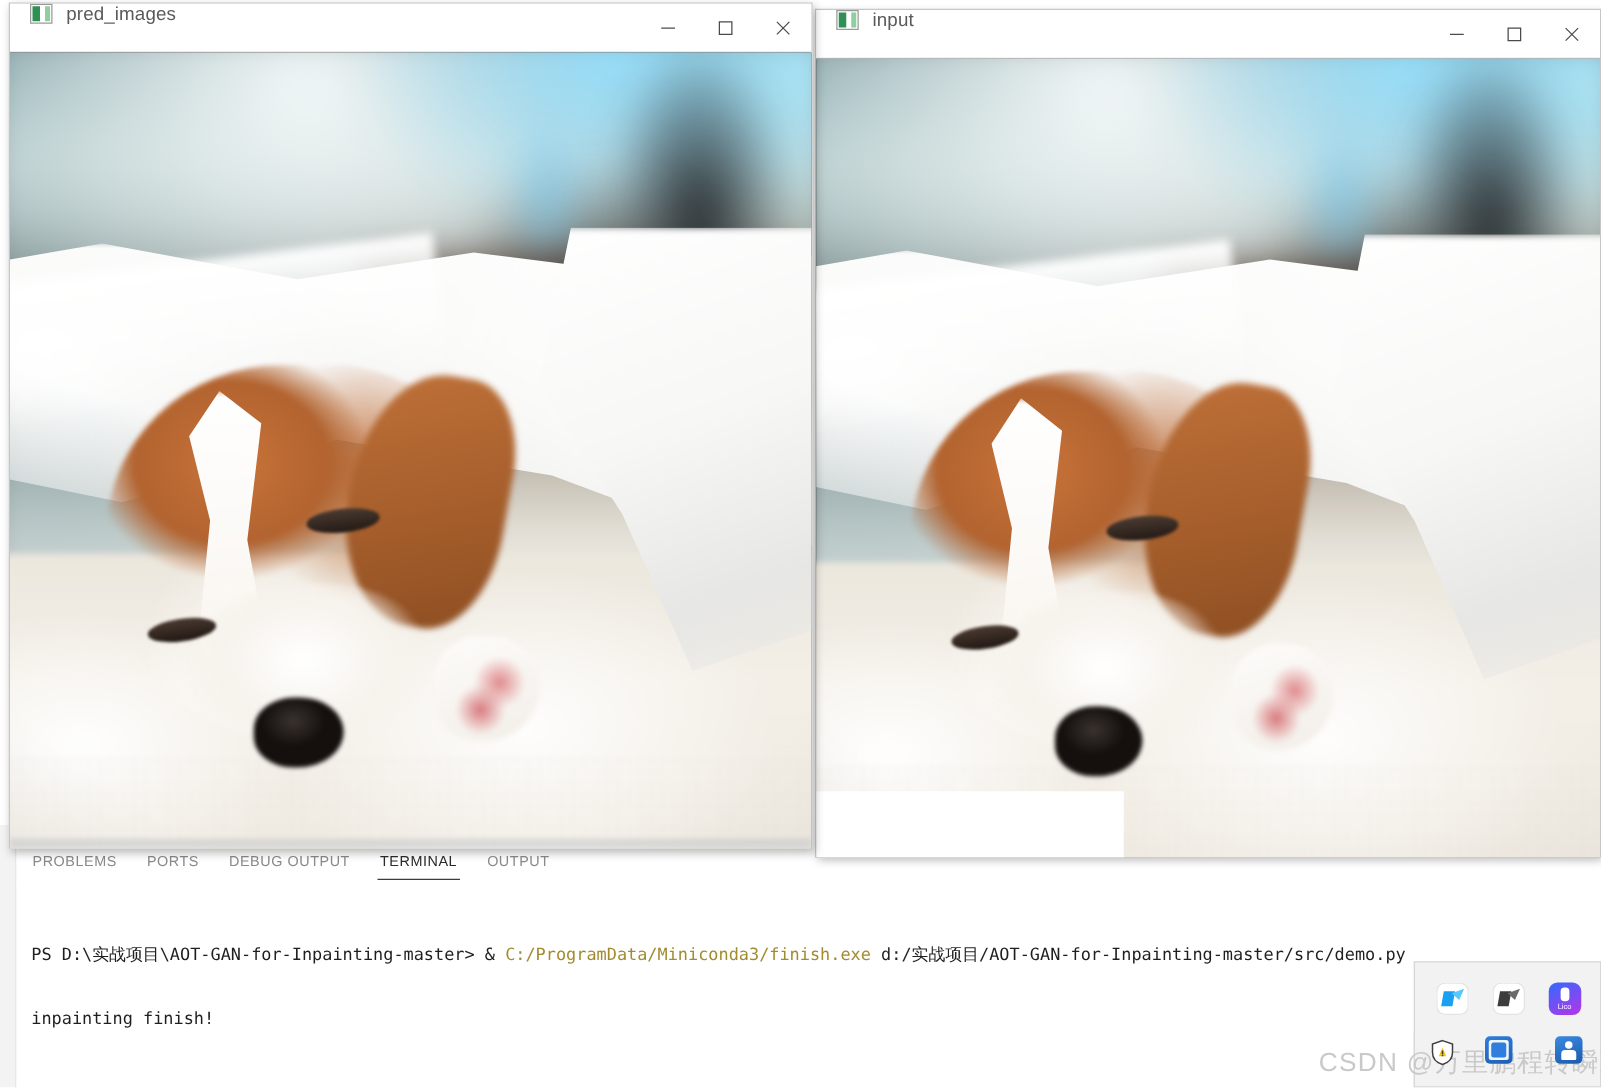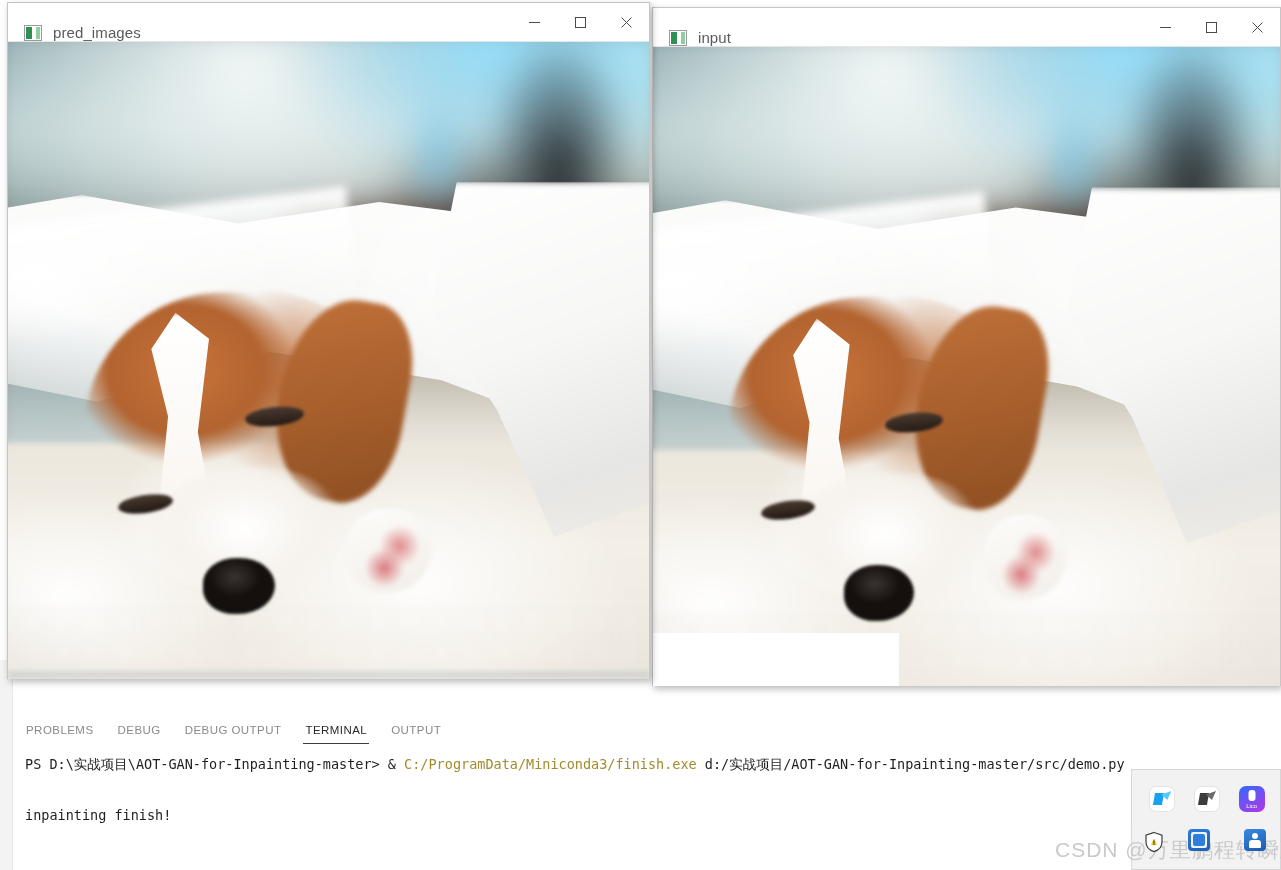--- a/index.html
+++ b/index.html
@@ -20,21 +20,21 @@
     position:absolute; left:0; top:660px; width:13px; height:210px;
     background:#f3f3f3; border-right:1px solid #e7e7e7;
   }
   .panel-tabs {
     position:absolute; left:14px; top:682px; height:26px;
     display:flex; align-items:flex-start; gap:0px;
   }
   .panel-tab {
     font-size:11.5px; letter-spacing:0.45px; color:#8a8a8a;
     padding:0 12px; line-height:16px; position:relative;
-    white-space:nowrap; cursor:pointer;margin-top:40px;
+    white-space:nowrap; cursor:pointer;
   }
   .panel-tab.active { color:#2b2b2b; }
   .panel-tab.active::after{
     content:""; position:absolute; left:10px; right:10px; bottom:-6px;
     height:1.5px; background:#3c3c3c;
   }
   .panel-divider{
     position:absolute; left:13px; top:709px; width:1268px; height:1px; background:#ffffff;
   }
 
@@ -50,21 +50,21 @@
 
   
   .cvwin {
     position:absolute;
     background:#ffffff;
     border:1px solid #c6c6c6;
     box-shadow:2px 3px 7px rgba(0,0,0,0.28);
   }
   .cvwin-title {
     height:39px; background:#ffffff;
-    display:flex; align-items:flex-end;
+    display:flex; align-items:flex-start;
     border-bottom:1px solid #e6e6e6;
     position:relative;
   }
   .cv-icon{
     width:18px; height:16px; margin-left:16px; margin-right:11px;
     border:1px solid #9a9a9a; background:#ffffff;
     display:block; position:relative; flex:0 0 auto;
   }
   .cv-icon i{ position:absolute; display:block; }
   .cv-icon .a{ left:1px; top:1px; width:6px; height:12px; background:#2f8f55; }
@@ -321,21 +321,21 @@
 </head>
 <body>
 
 <div id="root">
 
   <div class="vscode-panel"></div>
   <div class="vscode-gutter"></div>
 
   <div class="panel-tabs">
     <div class="panel-tab">PROBLEMS</div>
-    <div class="panel-tab">DEBUG</div>
+    <div class="panel-tab">PORTS</div>
     <div class="panel-tab">DEBUG OUTPUT</div>
     <div class="panel-tab active">TERMINAL</div>
     <div class="panel-tab">OUTPUT</div>
   </div>
   <div class="panel-divider"></div>
 
   <div class="terminal">
     <div class="term-line"><span>PS D:\实战项目\AOT-GAN-for-Inpainting-master&gt; &amp; </span><span class="c-cmdpath">C:/ProgramData/Miniconda3/finish.exe</span><span> d:/实战项目/AOT-GAN-for-Inpainting-master/src/demo.py</span></div>
     <div class="term-line">inpainting finish!</div>
     

